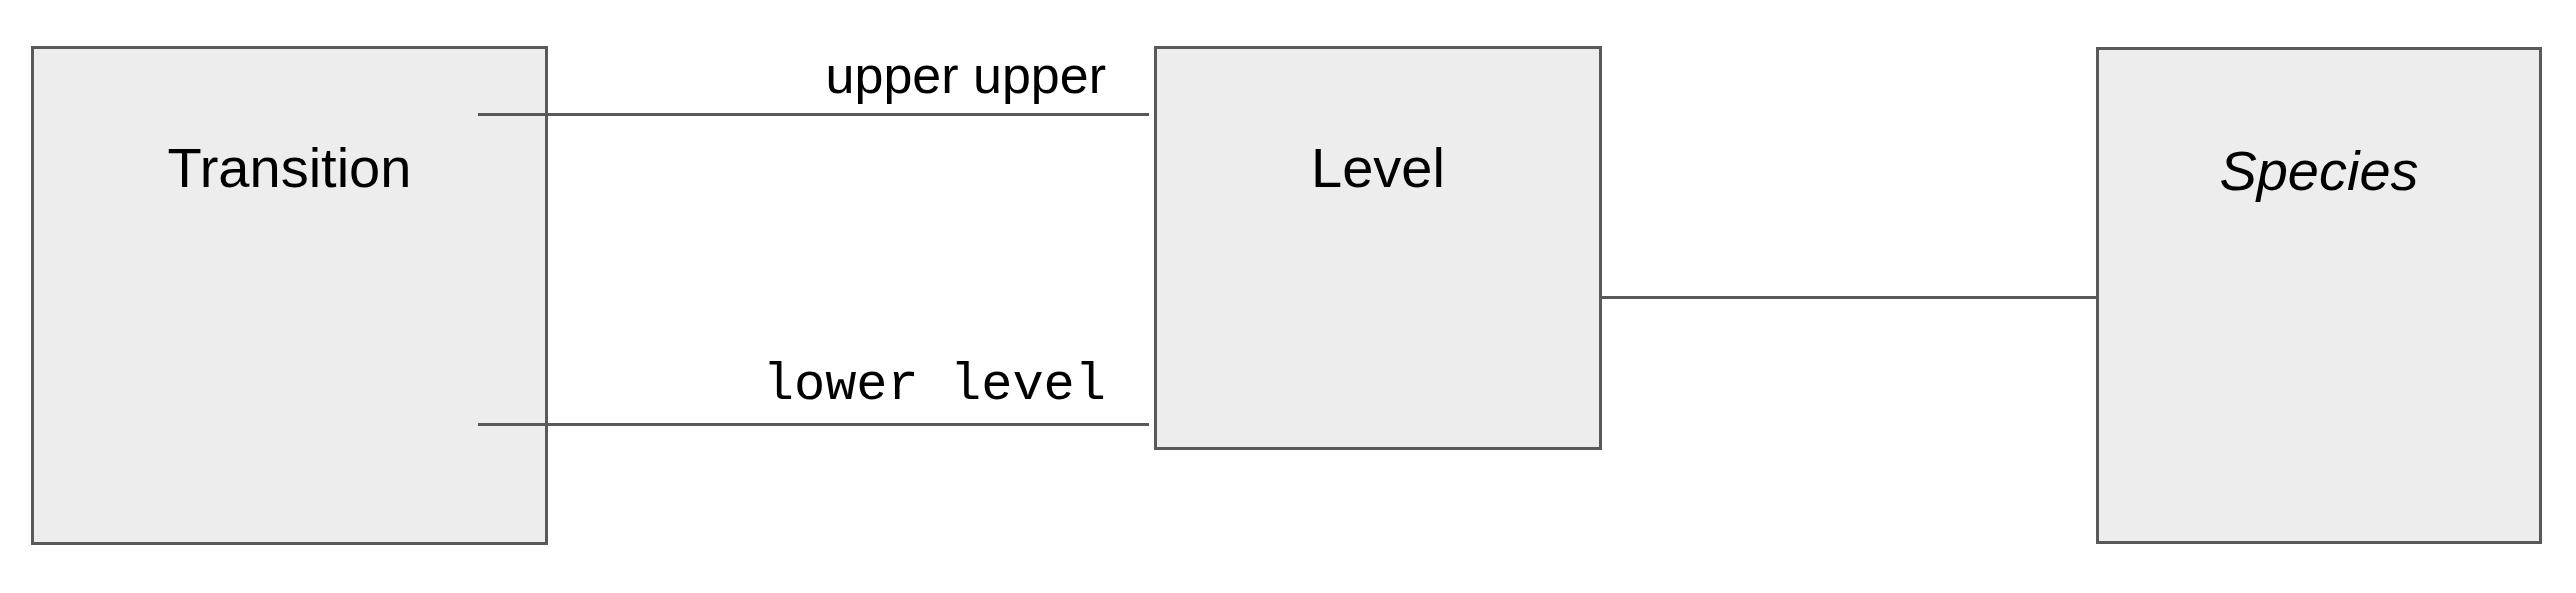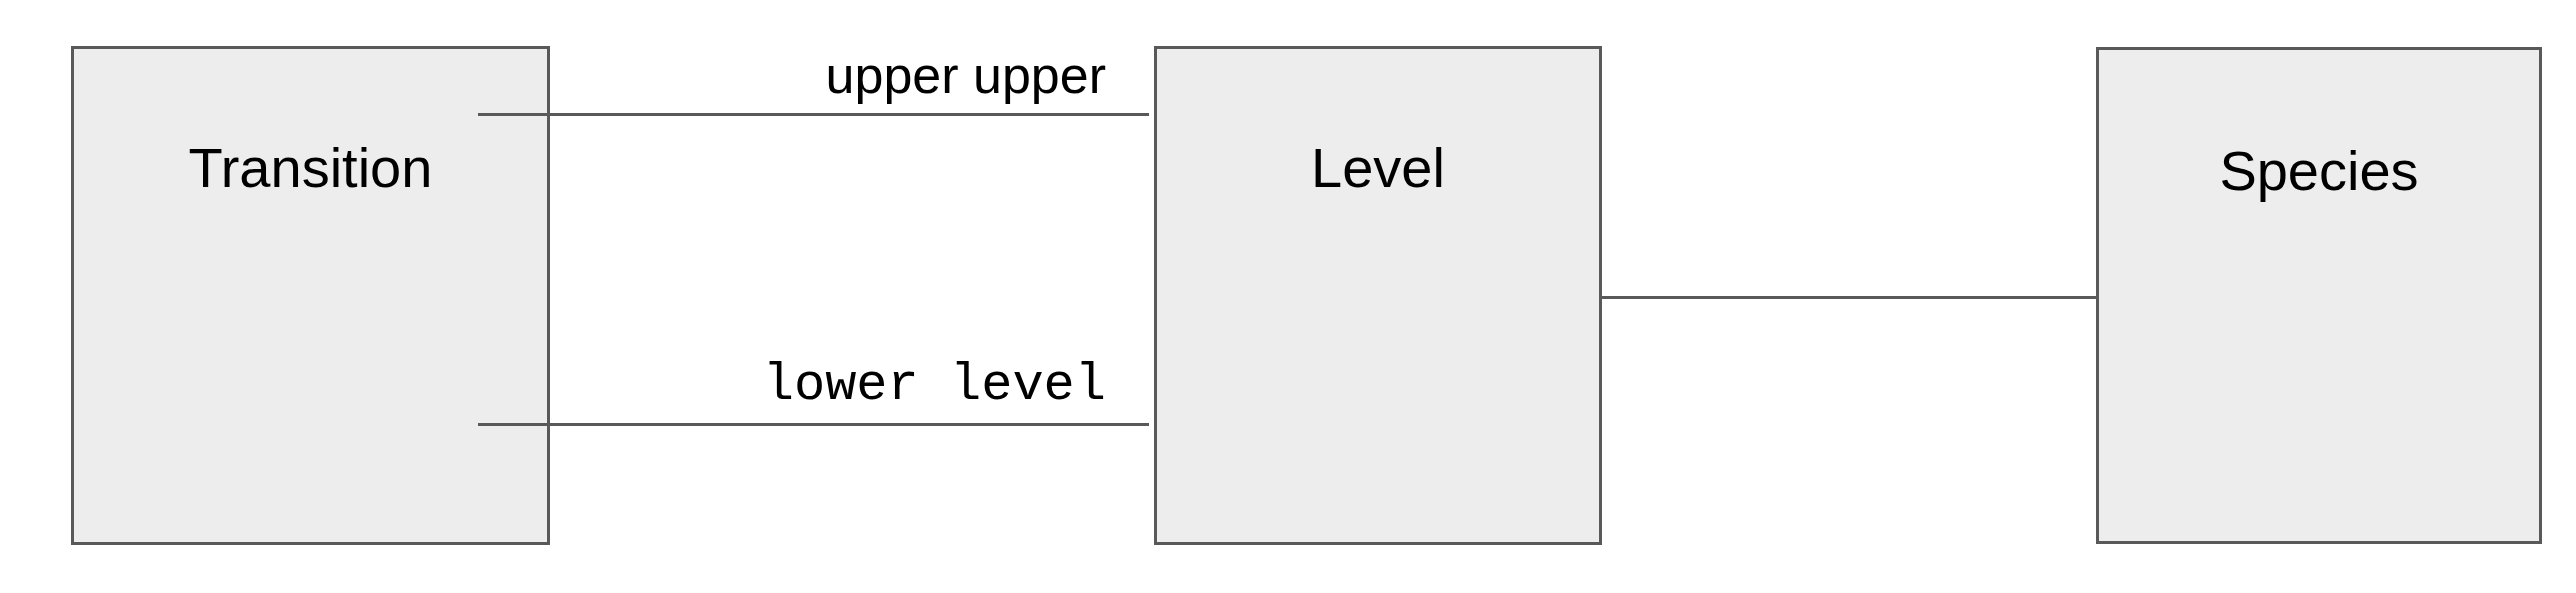--- a/index.html
+++ b/index.html
@@ -43,23 +43,23 @@
     position: absolute;
     color: #000000;
     font-size: 52px;
     line-height: 1;
     font-weight: 400;
     white-space: nowrap;
     text-align: right;
   }
 
   
-  #box-transition { left: 31px;   top: 46px; width: 479px; height: 499px; margin-left: 40px; }
-  #box-level      { left: 1154px; top: 46px; width: 448px; height: 499px; }
-  #box-species    { left: 2096px; top: 47px; width: 446px; height: 497px; }
+  #box-transition { left: 31px;   top: 46px; width: 517px; height: 499px; }
+  #box-level      { left: 1154px; top: 46px; width: 448px; height: 404px; }
+  #box-species    { left: 2096px; top: 47px; width: 446px; height: 497px; font-style: italic; }
 
   #label-transition { top: 91px; }
   #label-level      { top: 91px; }
   #label-species    { top: 93px; }
 
   #connector-upper-level  { left: 478px;  top: 113px; width: 671px; }
   #connector-lower-level  { left: 478px;  top: 423px; width: 671px; }
   #connector-level-species{ left: 1602px; top: 296px; width: 494px; }
 
   #edge-label-upper { left: 637px; top: 49px;  width: 469px; }

